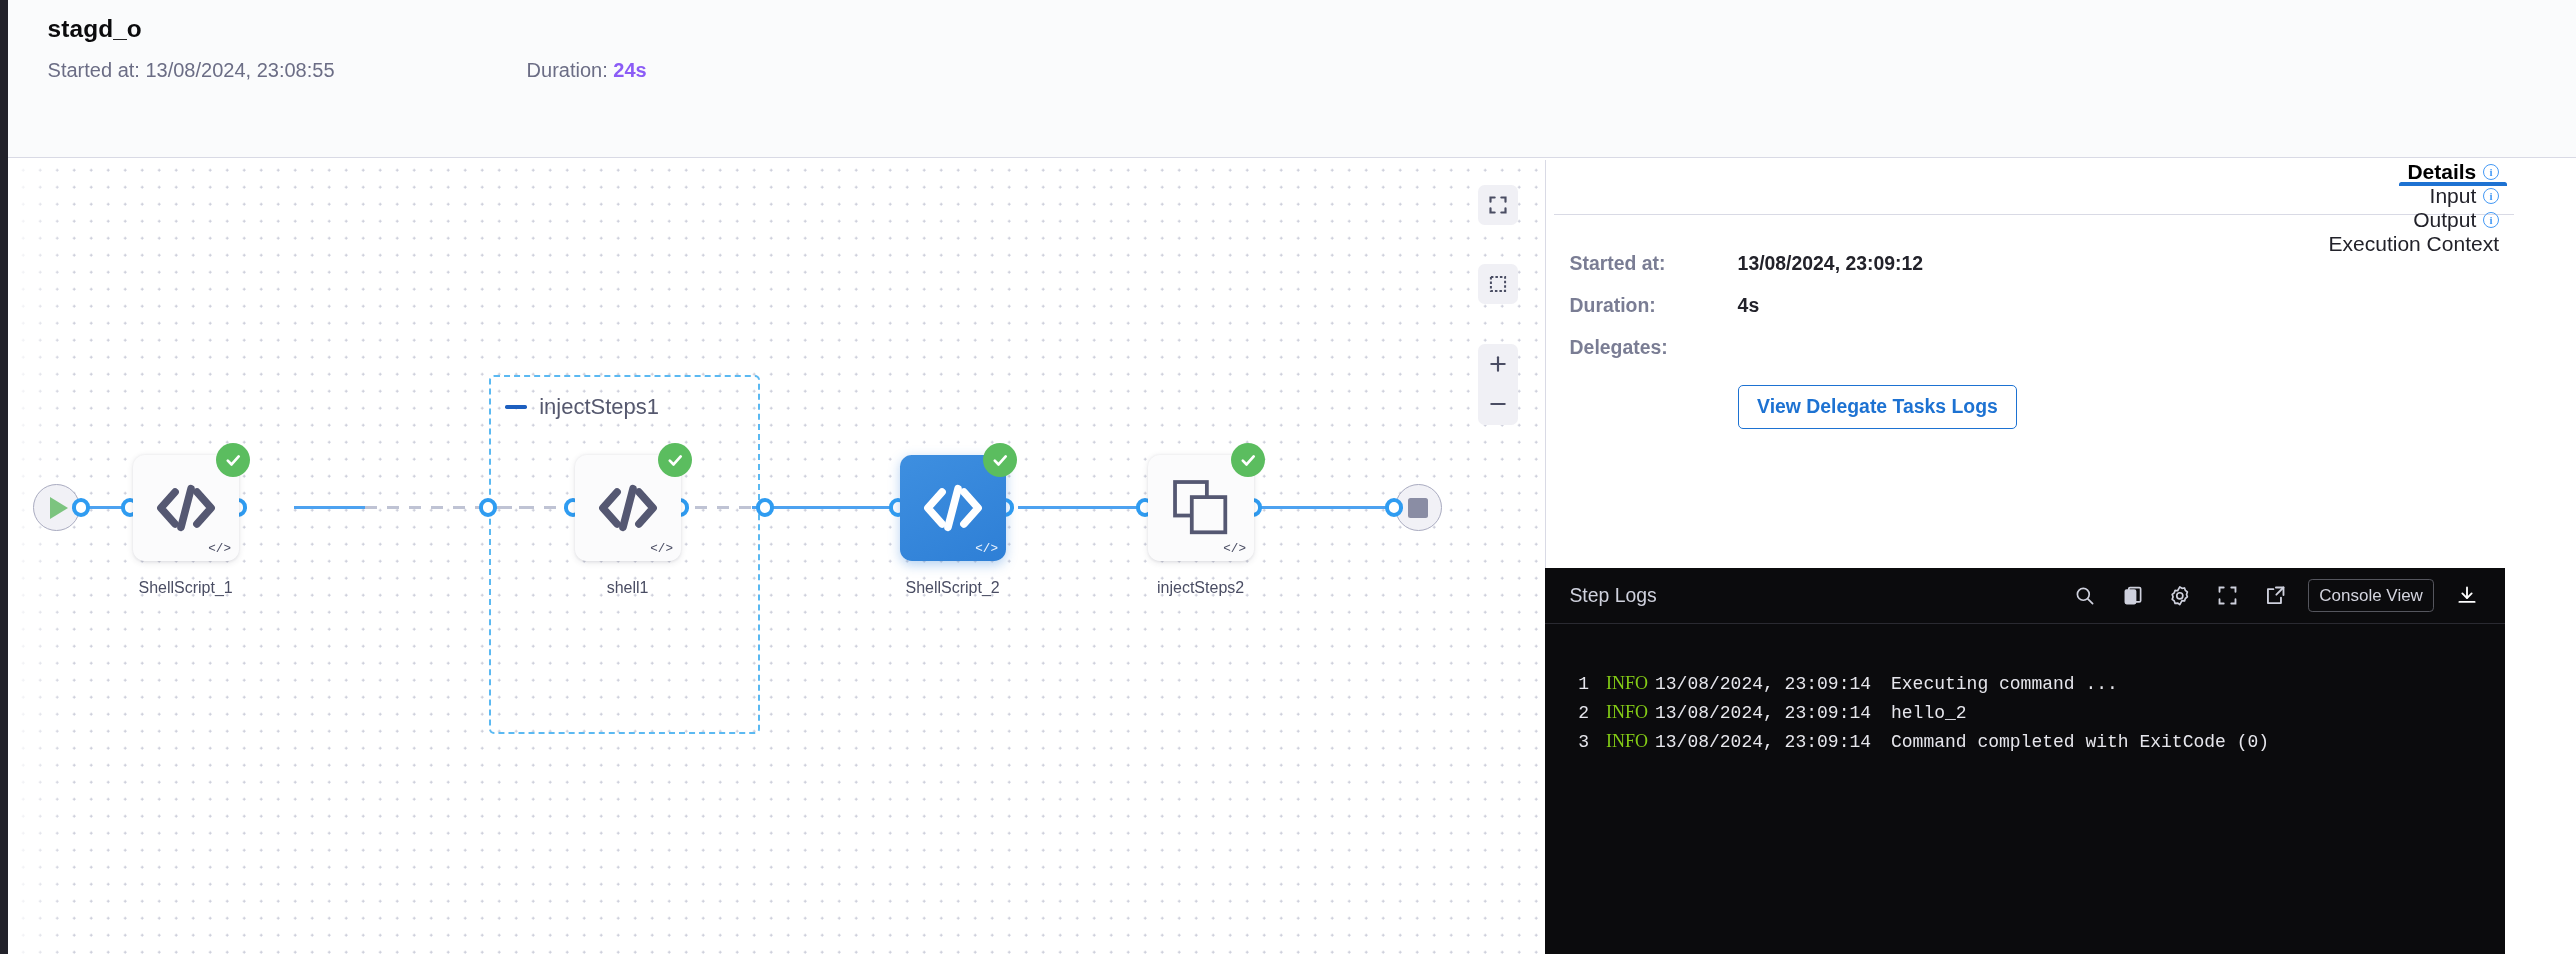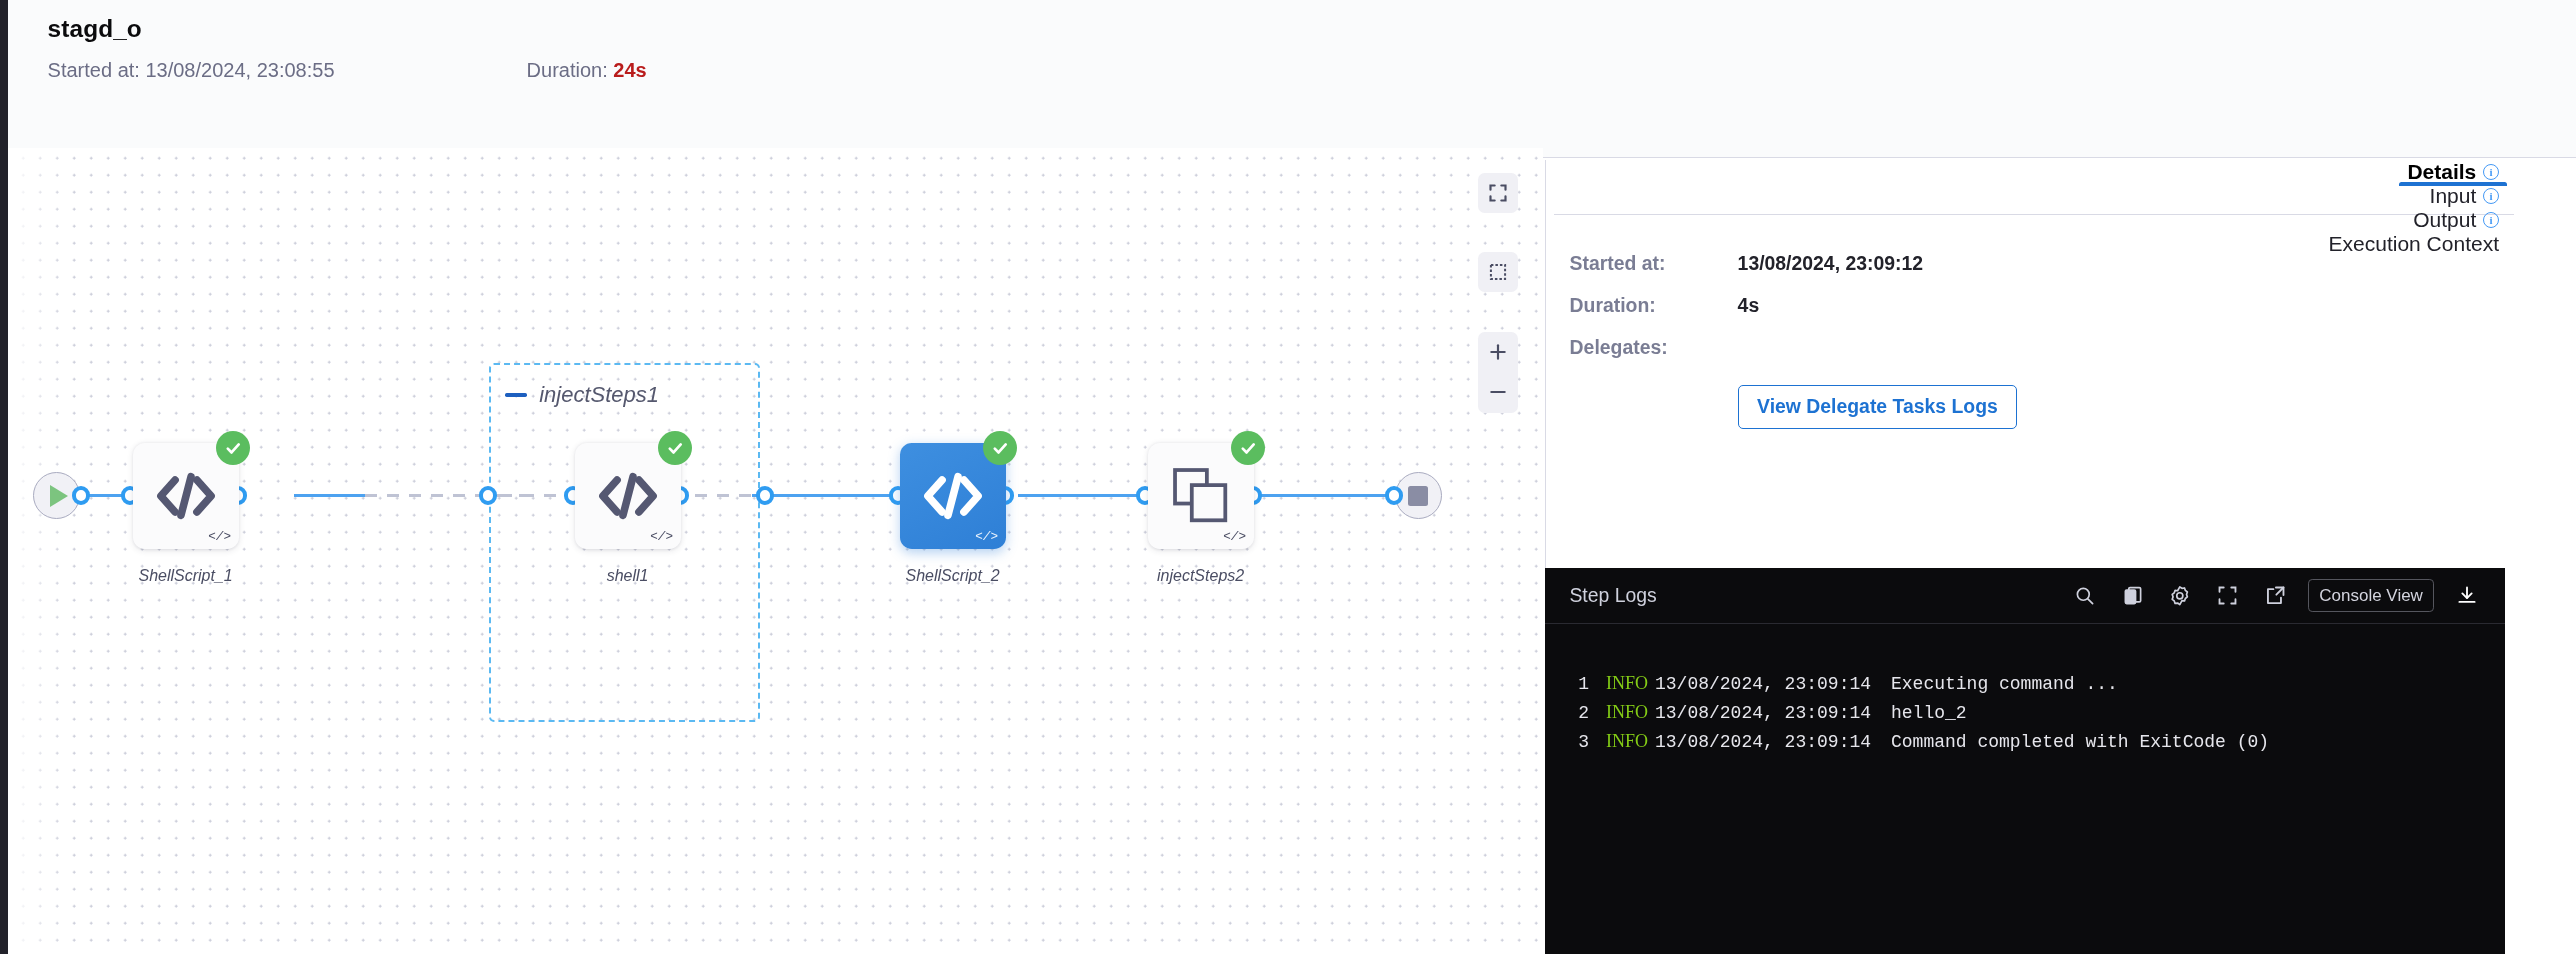--- a/index.html
+++ b/index.html
@@ -51,35 +51,34 @@
     white-space: nowrap;
   }
   .header-meta2 {
     position: absolute;
     left: 519px; top: 59px;
     font-size: 20px;
     color: #6b6d85;
     white-space: nowrap;
   }
   .strong-val {
-    color: #b91c1c;
+    color: #8b5cf6;
     font-weight: bold;
   }
 
   
   .canvas {
     position: absolute;
-    left: 7.6px; top: 148px;
+    left: 7.6px; top: 160px;
     width: 1535px; height: 795px;
     background-color: #ffffff;
     background-image: radial-gradient(#c9cbd8 1.3px, transparent 1.4px);
     background-size: 17px 17px;
     background-position: 6.7px 1.7px;
     overflow: hidden;
-    font-style: italic;
   }
   .canvas-fade {
     position: absolute;
     left: 0; top: 0;
     width: 59px; height: 795px;
     background: linear-gradient(to right, #ffffff 0%, rgba(255,255,255,0) 100%);
     pointer-events: none;
   }
 
   

